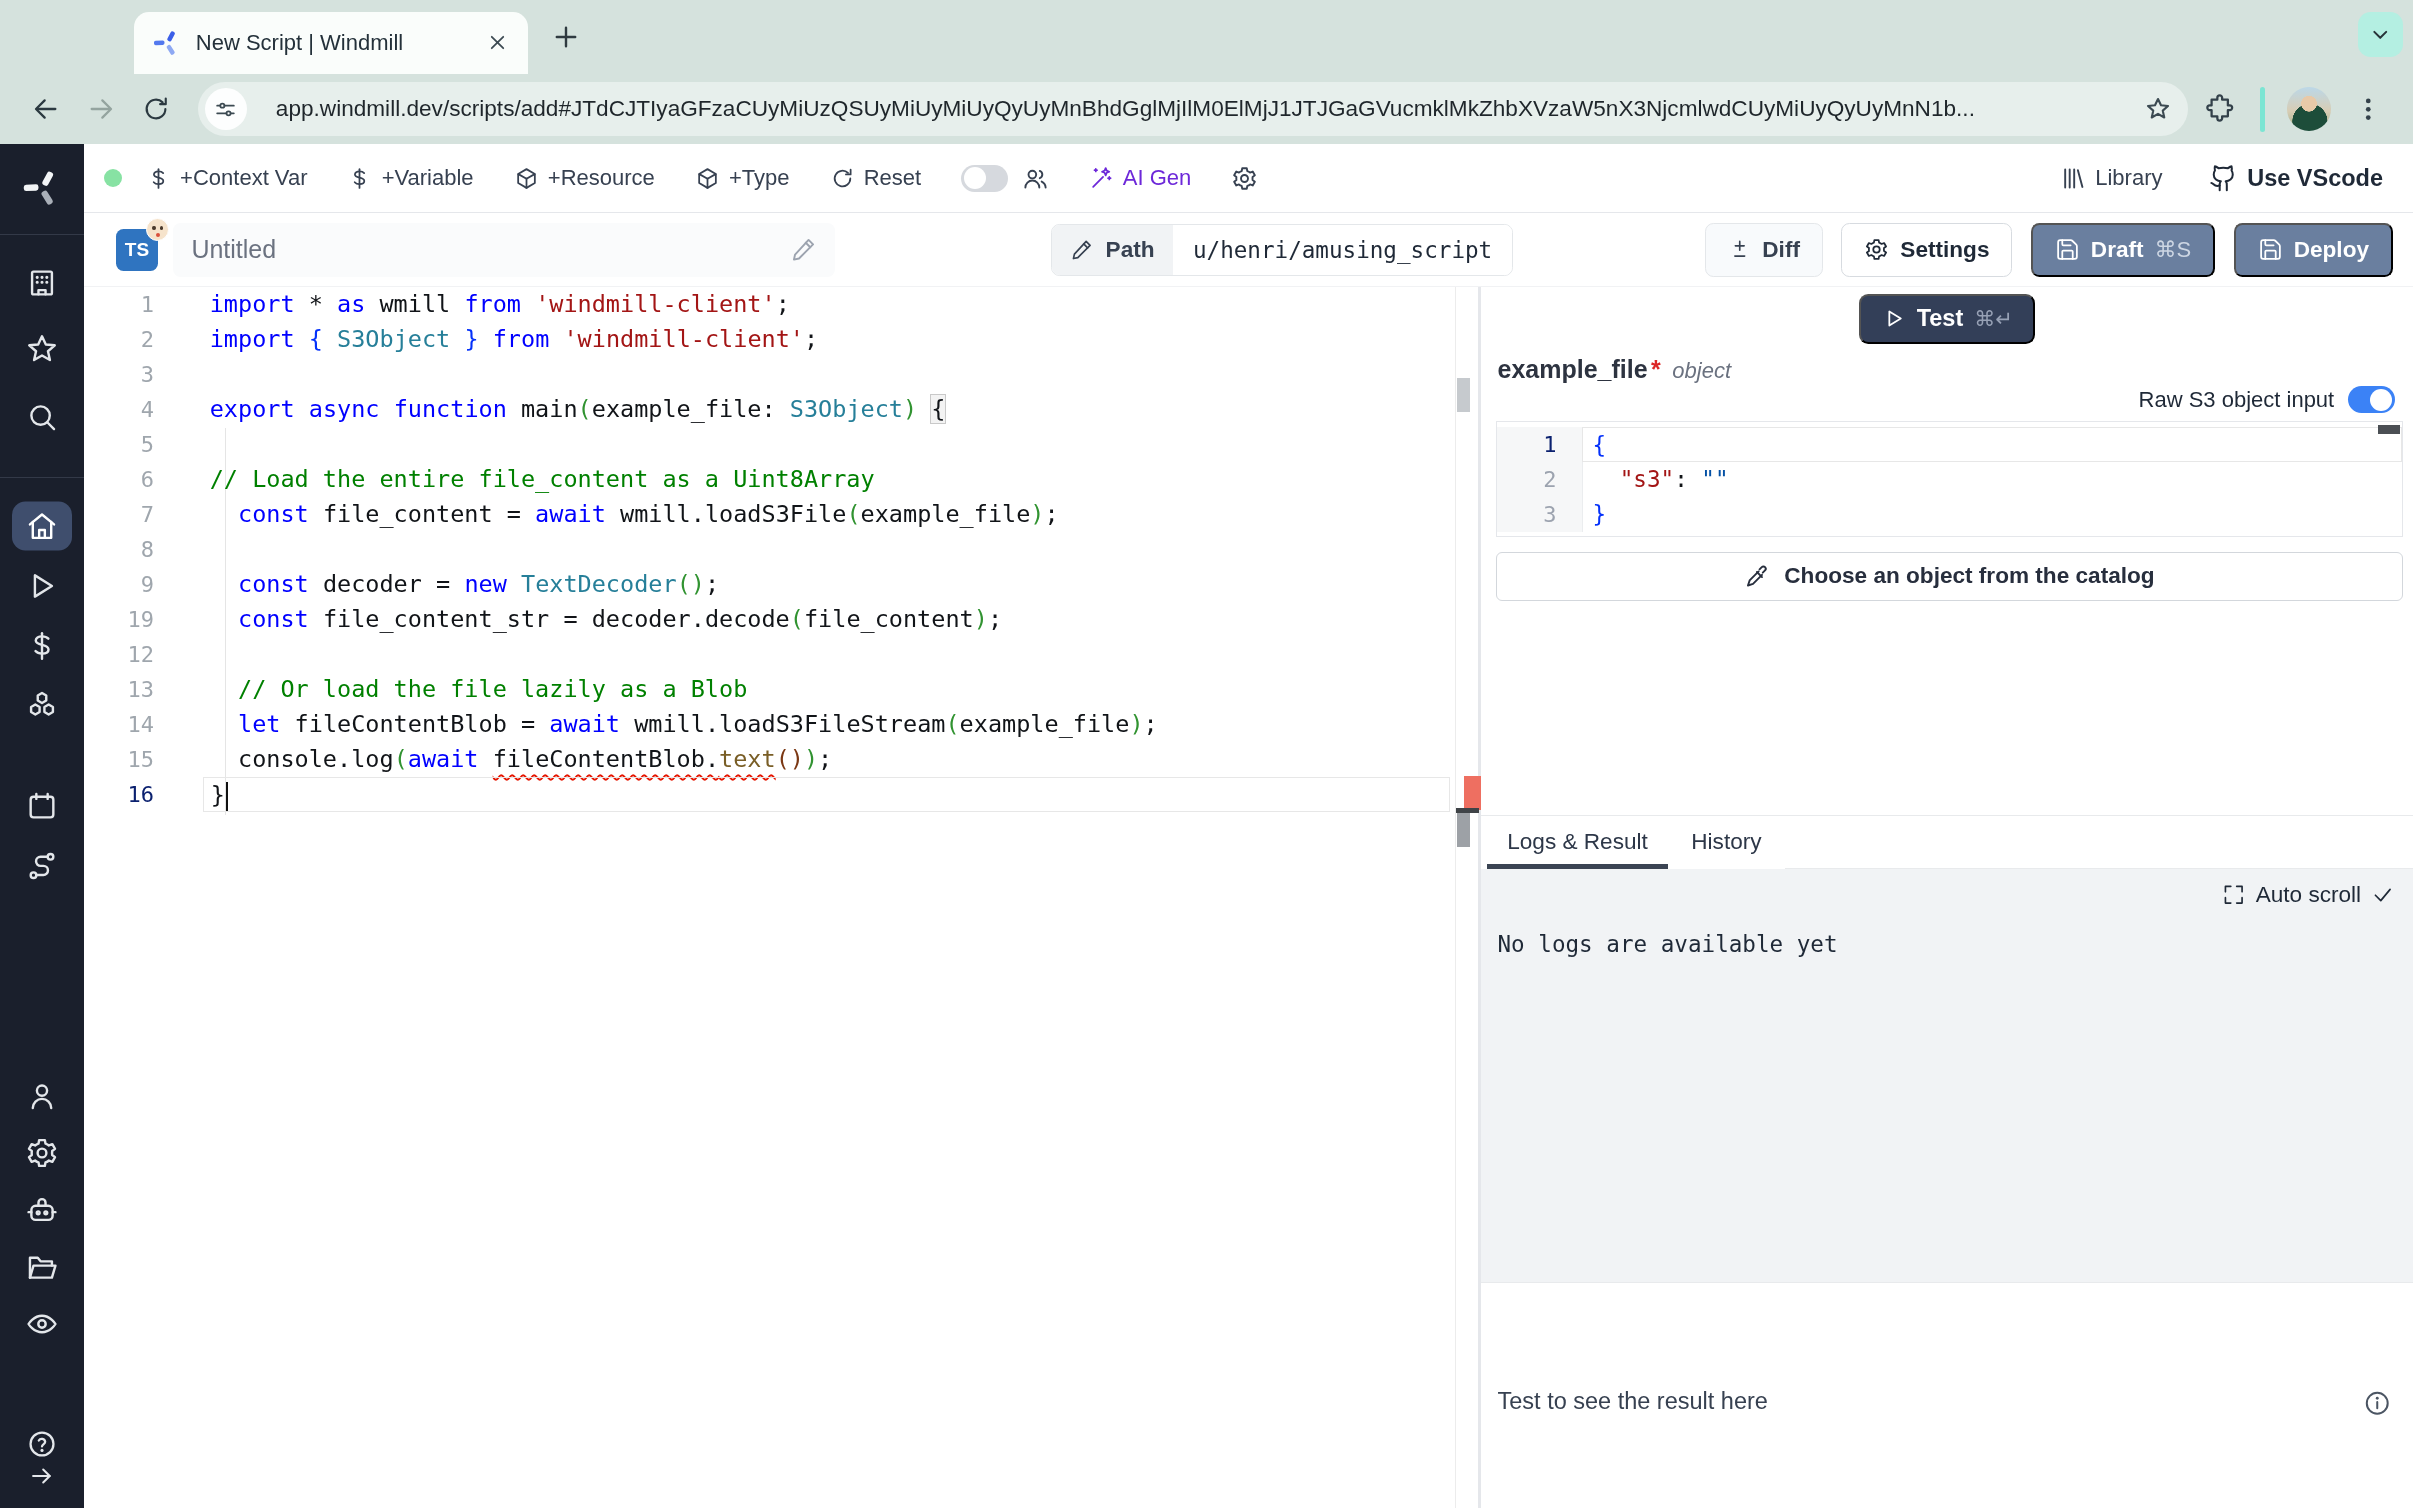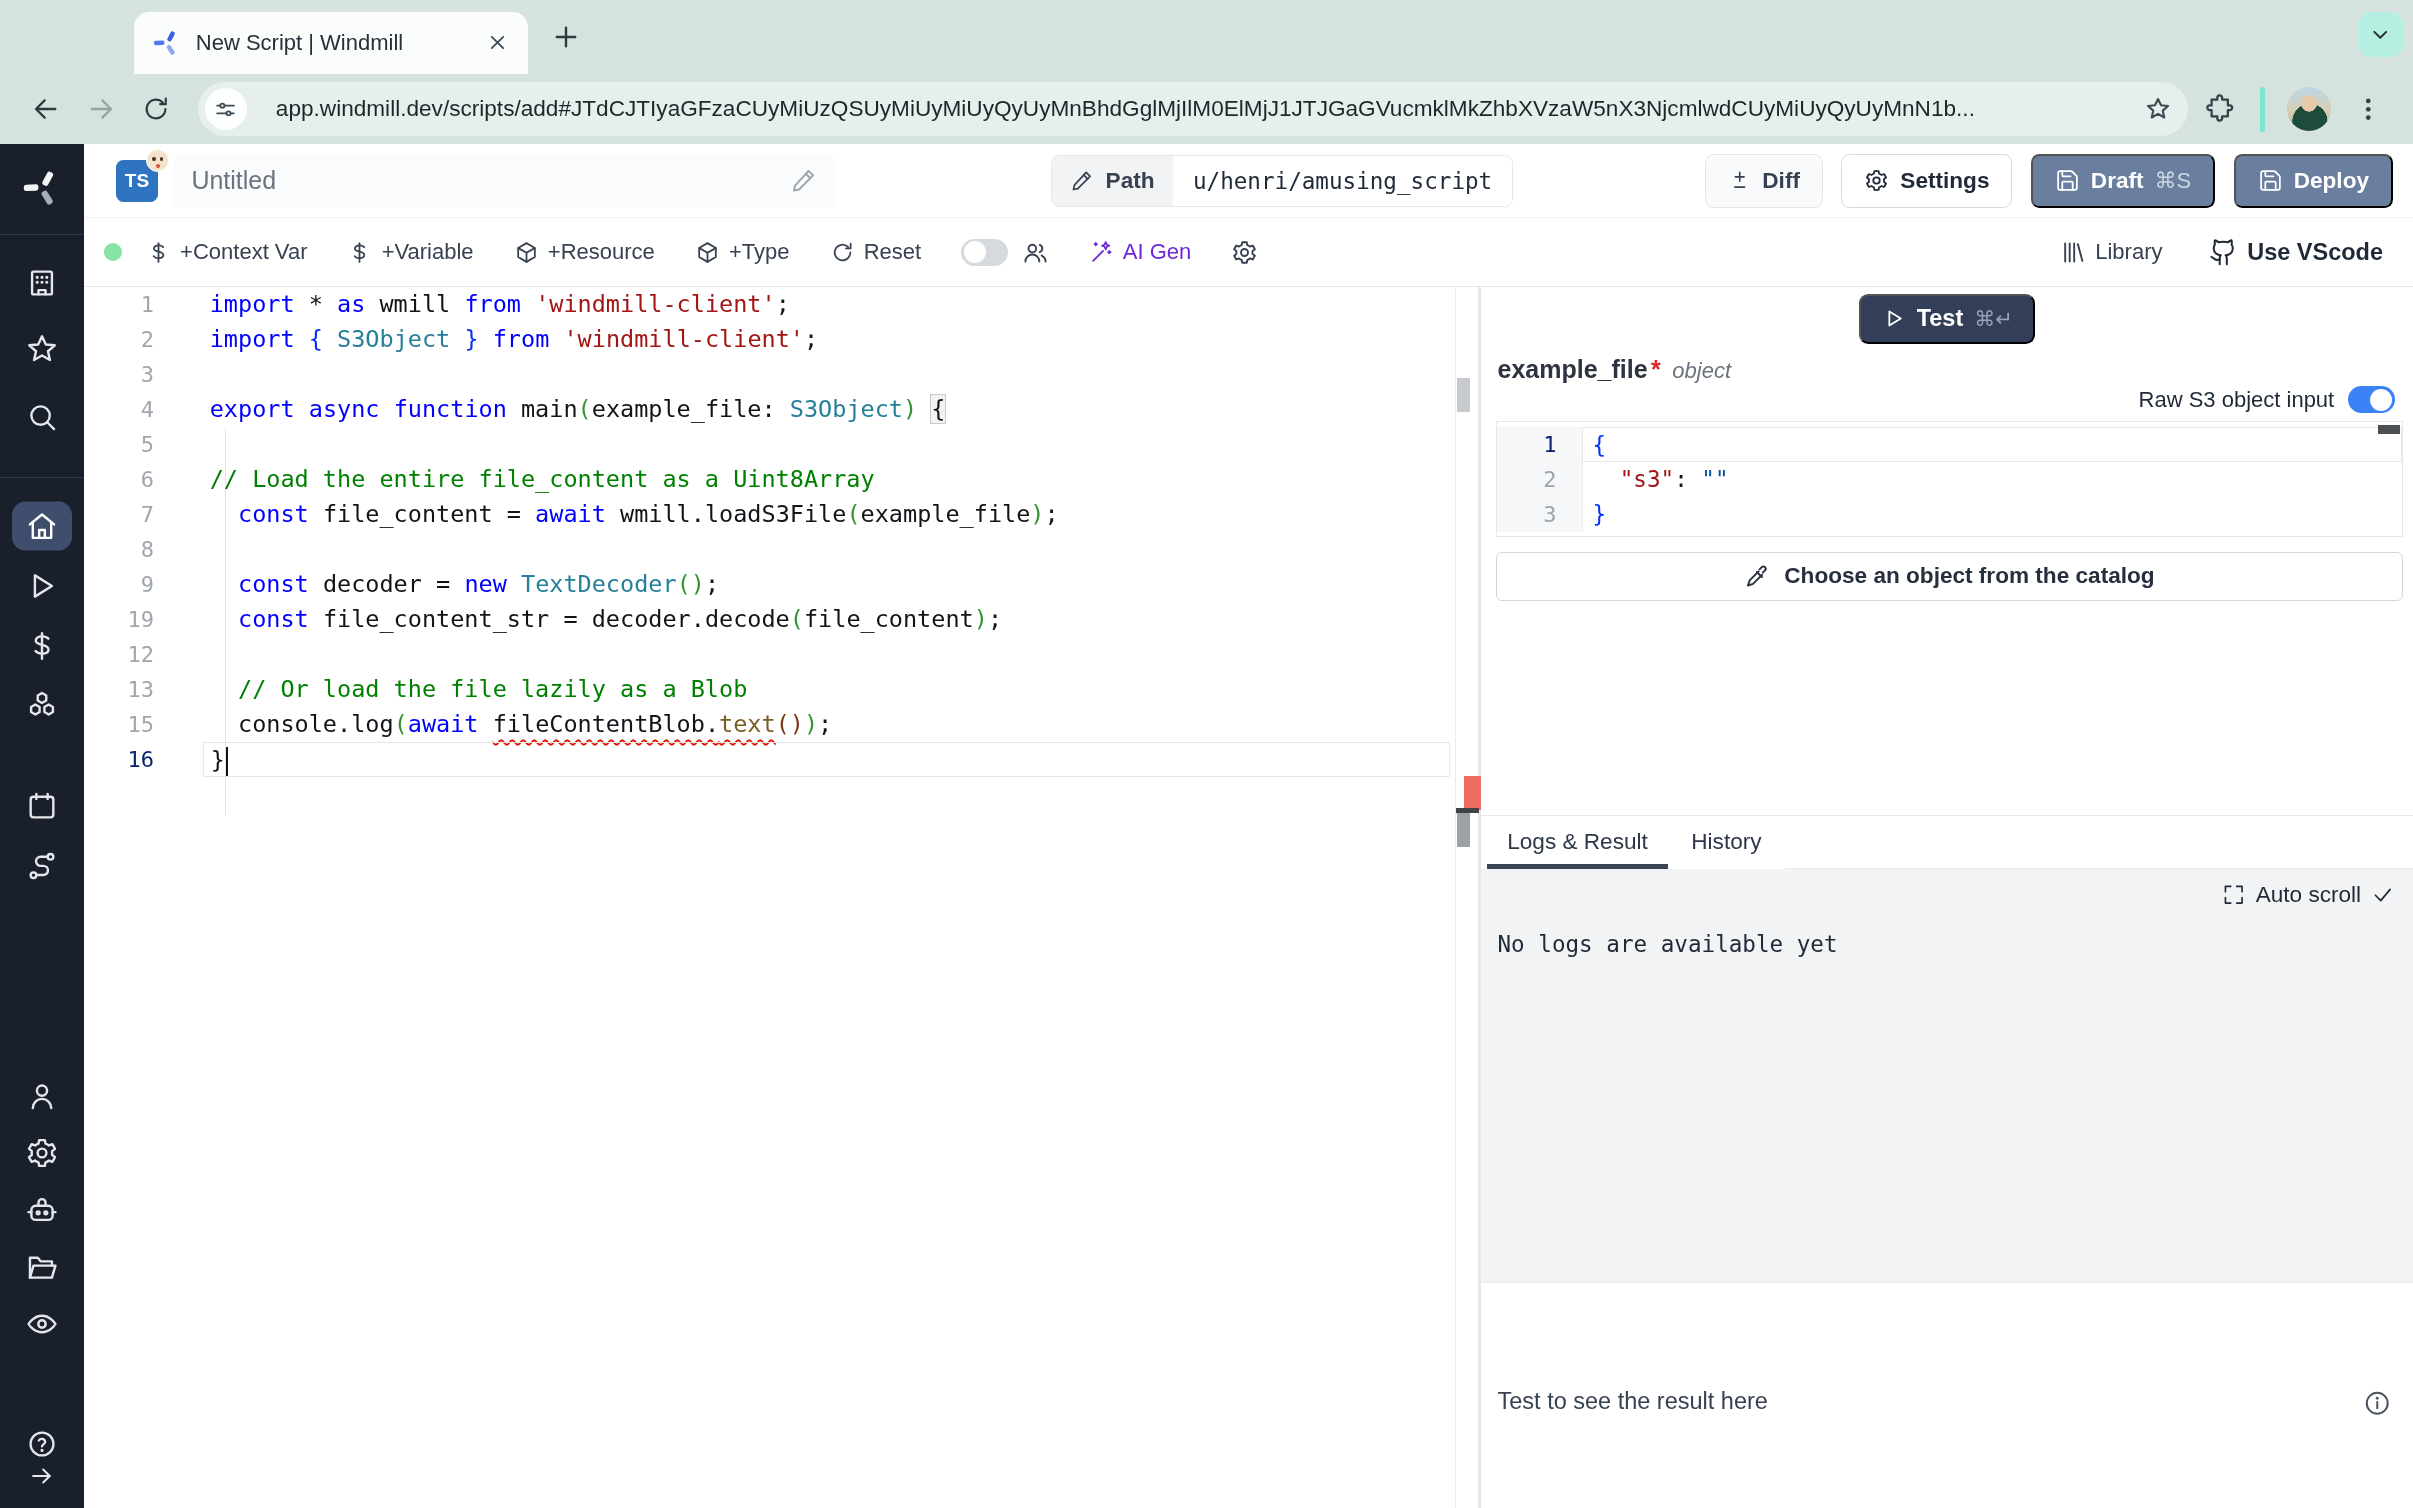--- a/index.html
+++ b/index.html
@@ -339,20 +339,102 @@
     <span class="sb" style="top:1332px">
       <svg class="svgi" width="28.5" height="28.5" viewBox="0 0 24 24">
           <path d="M4.5 12h14"></path>
           <path d="m13 6.5 5.5 5.5-5.5 5.5"></path>
         </svg>
     </span>
   </nav>
 
   <div id="maincol">
 
+    <div id="toolbar">
+      <span class="dot"></span>
+      <span class="tool">
+        <svg class="svgi" width="25" height="25" viewBox="0 0 24 24">
+            <path d="M12 3v18"></path>
+            <path d="M16.5 6.8c-.9-1-2.5-1.6-4.5-1.6-2.6 0-4.4 1.1-4.4 2.9 0 4 9 2.2 9 6.3 0 1.9-1.9 3-4.6 3-2 0-3.7-.7-4.6-1.8"></path>
+          </svg>
+        <span>+Context Var</span>
+      </span>
+      <span class="tool">
+        <svg class="svgi" width="25" height="25" viewBox="0 0 24 24">
+            <path d="M12 3v18"></path>
+            <path d="M16.5 6.8c-.9-1-2.5-1.6-4.5-1.6-2.6 0-4.4 1.1-4.4 2.9 0 4 9 2.2 9 6.3 0 1.9-1.9 3-4.6 3-2 0-3.7-.7-4.6-1.8"></path>
+          </svg>
+        <span>+Variable</span>
+      </span>
+      <span class="tool">
+        <svg class="svgi" width="25" height="25" viewBox="0 0 24 24">
+            <path d="m12 3 8 4.6v8.8L12 21l-8-4.6V7.6z"></path>
+            <path d="M4.2 7.8 12 12.2l7.8-4.4"></path>
+            <path d="M12 21v-8.8"></path>
+          </svg>
+        <span>+Resource</span>
+      </span>
+      <span class="tool">
+        <svg class="svgi" width="25" height="25" viewBox="0 0 24 24">
+            <path d="m12 3 8 4.6v8.8L12 21l-8-4.6V7.6z"></path>
+            <path d="M4.2 7.8 12 12.2l7.8-4.4"></path>
+            <path d="M12 21v-8.8"></path>
+          </svg>
+        <span>+Type</span>
+      </span>
+      <span class="tool">
+        <svg class="svgi" width="25" height="25" viewBox="0 0 24 24">
+            <path d="M19.5 12a7.5 7.5 0 1 1-2.2-5.3"></path>
+            <path d="M19.8 3.6v4.5h-4.5"></path>
+          </svg>
+        <span>Reset</span>
+      </span>
+      <span class="tool" style="gap:13.4px">
+        <span class="toggle-off">
+            <span class="knob"></span>
+          </span>
+        <svg class="svgi" width="27" height="27" viewBox="0 0 24 24">
+            <circle cx="9.2" cy="8.5" r="3.4"></circle>
+            <path d="M3 20a6.2 6.2 0 0 1 12.4 0"></path>
+            <path d="M15.8 5.3a3.4 3.4 0 0 1 0 6.4"></path>
+            <path d="M17.5 14.7A6.2 6.2 0 0 1 21 20"></path>
+          </svg>
+      </span>
+      <span class="tool aigen">
+        <svg class="svgi" width="25" height="25" viewBox="0 0 24 24">
+            <path d="m4 20 9.5-9.5"></path>
+            <path d="M15 4.5 16 2l1 2.5L19.5 5.5 17 6.5 16 9l-1-2.5L12.5 5.5z"></path>
+            <path d="M19.5 10.5v2.4M18.3 11.7h2.4M6.5 2.8v2.4M5.3 4h2.4"></path>
+          </svg>
+        <span>AI Gen</span>
+      </span>
+      <span class="tool" style="margin-right:0">
+        <svg class="svgi" width="27" height="27" viewBox="0 0 24 24">
+            <circle cx="12" cy="12" r="3.1"></circle>
+            <path d="M19.2 13.4c-.1-.8-.1-2 0-2.8l2-1.5-1.9-3.3-2.4.9c-.7-.6-1.5-1-2.4-1.3L14 2.9h-4l-.5 2.5c-.9.3-1.7.7-2.4 1.3l-2.4-.9-1.9 3.3 2 1.5c-.1.8-.1 2 0 2.8l-2 1.5 1.9 3.3 2.4-.9c.7.6 1.5 1 2.4 1.3l.5 2.5h4l.5-2.5c.9-.3 1.7-.7 2.4-1.3l2.4.9 1.9-3.3z"></path>
+          </svg>
+      </span>
+      <span class="tool-right">
+        <span class="tool" style="margin-right:0">
+          <svg class="svgi" width="27" height="27" viewBox="0 0 24 24">
+              <path d="M5.5 4v16M9.5 4v16M13.5 4v16"></path>
+              <path d="m16.8 4.6 4 14.9"></path>
+            </svg>
+          <span>Library</span>
+        </span>
+        <span class="tool vsc" style="margin-right:5px">
+          <svg class="svgi" width="28.5" height="28.5" viewBox="0 0 24 24">
+              <path d="M15 22v-4a4.8 4.8 0 0 0-1-3.5c3 0 6-2 6-5.5.08-1.25-.27-2.48-1-3.5.28-1.15.28-2.35 0-3.5 0 0-1 0-3 1.5-2.64-.5-5.36-.5-8 0C6 2 5 2 5 2c-.3 1.15-.3 2.35 0 3.5A5.4 5.4 0 0 0 4 9c0 3.5 3 5.5 6 5.5-.39.49-.68 1.05-.85 1.65-.17.6-.22 1.23-.15 1.85v4"></path>
+              <path d="M9 18c-4.51 2-5-2-7-2"></path>
+            </svg>
+          <span>Use VScode</span>
+        </span>
+      </span>
+    </div>
+
     <div id="appheader">
       <span class="ts-badge">
         <span>TS</span>
         <span class="face">
           <span class="eye" style="left:5.9px"></span>
             <span class="eye" style="left:13.4px"></span>
             <span class="mouth"></span>
         </span>
       </span>
       <div class="title-box">
@@ -404,102 +486,20 @@
           <svg class="svgi" width="25" height="25" viewBox="0 0 24 24">
               <path d="M15.2 3H5a2 2 0 0 0-2 2v14a2 2 0 0 0 2 2h14a2 2 0 0 0 2-2V8.8a2 2 0 0 0-.6-1.4l-3.8-3.8A2 2 0 0 0 15.2 3z"></path>
               <path d="M17 21v-7a1 1 0 0 0-1-1H8a1 1 0 0 0-1 1v7"></path>
               <path d="M7 3v4a1 1 0 0 0 1 1h7"></path>
             </svg>
           <span>Deploy</span>
         </button>
       </div>
     </div>
 
-    <div id="toolbar">
-      <span class="dot"></span>
-      <span class="tool">
-        <svg class="svgi" width="25" height="25" viewBox="0 0 24 24">
-            <path d="M12 3v18"></path>
-            <path d="M16.5 6.8c-.9-1-2.5-1.6-4.5-1.6-2.6 0-4.4 1.1-4.4 2.9 0 4 9 2.2 9 6.3 0 1.9-1.9 3-4.6 3-2 0-3.7-.7-4.6-1.8"></path>
-          </svg>
-        <span>+Context Var</span>
-      </span>
-      <span class="tool">
-        <svg class="svgi" width="25" height="25" viewBox="0 0 24 24">
-            <path d="M12 3v18"></path>
-            <path d="M16.5 6.8c-.9-1-2.5-1.6-4.5-1.6-2.6 0-4.4 1.1-4.4 2.9 0 4 9 2.2 9 6.3 0 1.9-1.9 3-4.6 3-2 0-3.7-.7-4.6-1.8"></path>
-          </svg>
-        <span>+Variable</span>
-      </span>
-      <span class="tool">
-        <svg class="svgi" width="25" height="25" viewBox="0 0 24 24">
-            <path d="m12 3 8 4.6v8.8L12 21l-8-4.6V7.6z"></path>
-            <path d="M4.2 7.8 12 12.2l7.8-4.4"></path>
-            <path d="M12 21v-8.8"></path>
-          </svg>
-        <span>+Resource</span>
-      </span>
-      <span class="tool">
-        <svg class="svgi" width="25" height="25" viewBox="0 0 24 24">
-            <path d="m12 3 8 4.6v8.8L12 21l-8-4.6V7.6z"></path>
-            <path d="M4.2 7.8 12 12.2l7.8-4.4"></path>
-            <path d="M12 21v-8.8"></path>
-          </svg>
-        <span>+Type</span>
-      </span>
-      <span class="tool">
-        <svg class="svgi" width="25" height="25" viewBox="0 0 24 24">
-            <path d="M19.5 12a7.5 7.5 0 1 1-2.2-5.3"></path>
-            <path d="M19.8 3.6v4.5h-4.5"></path>
-          </svg>
-        <span>Reset</span>
-      </span>
-      <span class="tool" style="gap:13.4px">
-        <span class="toggle-off">
-            <span class="knob"></span>
-          </span>
-        <svg class="svgi" width="27" height="27" viewBox="0 0 24 24">
-            <circle cx="9.2" cy="8.5" r="3.4"></circle>
-            <path d="M3 20a6.2 6.2 0 0 1 12.4 0"></path>
-            <path d="M15.8 5.3a3.4 3.4 0 0 1 0 6.4"></path>
-            <path d="M17.5 14.7A6.2 6.2 0 0 1 21 20"></path>
-          </svg>
-      </span>
-      <span class="tool aigen">
-        <svg class="svgi" width="25" height="25" viewBox="0 0 24 24">
-            <path d="m4 20 9.5-9.5"></path>
-            <path d="M15 4.5 16 2l1 2.5L19.5 5.5 17 6.5 16 9l-1-2.5L12.5 5.5z"></path>
-            <path d="M19.5 10.5v2.4M18.3 11.7h2.4M6.5 2.8v2.4M5.3 4h2.4"></path>
-          </svg>
-        <span>AI Gen</span>
-      </span>
-      <span class="tool" style="margin-right:0">
-        <svg class="svgi" width="27" height="27" viewBox="0 0 24 24">
-            <circle cx="12" cy="12" r="3.1"></circle>
-            <path d="M19.2 13.4c-.1-.8-.1-2 0-2.8l2-1.5-1.9-3.3-2.4.9c-.7-.6-1.5-1-2.4-1.3L14 2.9h-4l-.5 2.5c-.9.3-1.7.7-2.4 1.3l-2.4-.9-1.9 3.3 2 1.5c-.1.8-.1 2 0 2.8l-2 1.5 1.9 3.3 2.4-.9c.7.6 1.5 1 2.4 1.3l.5 2.5h4l.5-2.5c.9-.3 1.7-.7 2.4-1.3l2.4.9 1.9-3.3z"></path>
-          </svg>
-      </span>
-      <span class="tool-right">
-        <span class="tool" style="margin-right:0">
-          <svg class="svgi" width="27" height="27" viewBox="0 0 24 24">
-              <path d="M5.5 4v16M9.5 4v16M13.5 4v16"></path>
-              <path d="m16.8 4.6 4 14.9"></path>
-            </svg>
-          <span>Library</span>
-        </span>
-        <span class="tool vsc" style="margin-right:5px">
-          <svg class="svgi" width="28.5" height="28.5" viewBox="0 0 24 24">
-              <path d="M15 22v-4a4.8 4.8 0 0 0-1-3.5c3 0 6-2 6-5.5.08-1.25-.27-2.48-1-3.5.28-1.15.28-2.35 0-3.5 0 0-1 0-3 1.5-2.64-.5-5.36-.5-8 0C6 2 5 2 5 2c-.3 1.15-.3 2.35 0 3.5A5.4 5.4 0 0 0 4 9c0 3.5 3 5.5 6 5.5-.39.49-.68 1.05-.85 1.65-.17.6-.22 1.23-.15 1.85v4"></path>
-              <path d="M9 18c-4.51 2-5-2-7-2"></path>
-            </svg>
-          <span>Use VScode</span>
-        </span>
-      </span>
-    </div>
-
     <div id="content">
       <div id="editor" class="mono">
         <div class="indent-guide"></div>
         <div id="code-rows">
             <div class="crow">
               <span class="ln">1</span>
               <span class="cbody"><span class="tk-k">import</span><span class="tk-p"> * </span><span class="tk-k">as</span><span class="tk-p"> wmill </span><span class="tk-k">from</span><span class="tk-p"> </span><span class="tk-s">'windmill-client'</span><span class="tk-p">;</span></span>
             </div>
             <div class="crow">
               <span class="ln">2</span>
@@ -537,20 +537,24 @@
               <span class="ln">19</span>
               <span class="cbody"><span class="tk-p">  </span><span class="tk-k">const</span><span class="tk-p"> file_content_str = decoder.decode</span><span class="tk-g">(</span><span class="tk-p">file_content</span><span class="tk-g">)</span><span class="tk-p">;</span></span>
             </div>
             <div class="crow">
               <span class="ln">12</span>
               <span class="cbody"></span>
             </div>
             <div class="crow">
               <span class="ln">13</span>
               <span class="cbody"><span class="tk-p">  </span><span class="tk-c">// Or load the file lazily as a Blob</span></span>
+            </div>
+            <div class="crow">
+              <span class="ln">14</span>
+              <span class="cbody"><span class="tk-p">  </span><span class="tk-k">let</span><span class="tk-p"> fileContentBlob = </span><span class="tk-k">await</span><span class="tk-p"> wmill.loadS3FileStream</span><span class="tk-g">(</span><span class="tk-p">example_file</span><span class="tk-g">)</span><span class="tk-p">;</span></span>
             </div>
             <div class="crow">
               <span class="ln">15</span>
               <span class="cbody"><span class="tk-p">  console.log</span><span class="tk-g">(</span><span class="tk-k">await</span><span class="tk-p"> </span><span class="tk-e">fileContentBlob.</span><span class="tk-ef">text</span><span class="tk-br">()</span><span class="tk-g">)</span><span class="tk-p">;</span></span>
             </div>
             <div class="crow cur">
               <span class="ln">16</span>
               <span class="cbody"><span class="tk-p">}</span><span class="cursor"></span></span>
             </div>
           </div>

